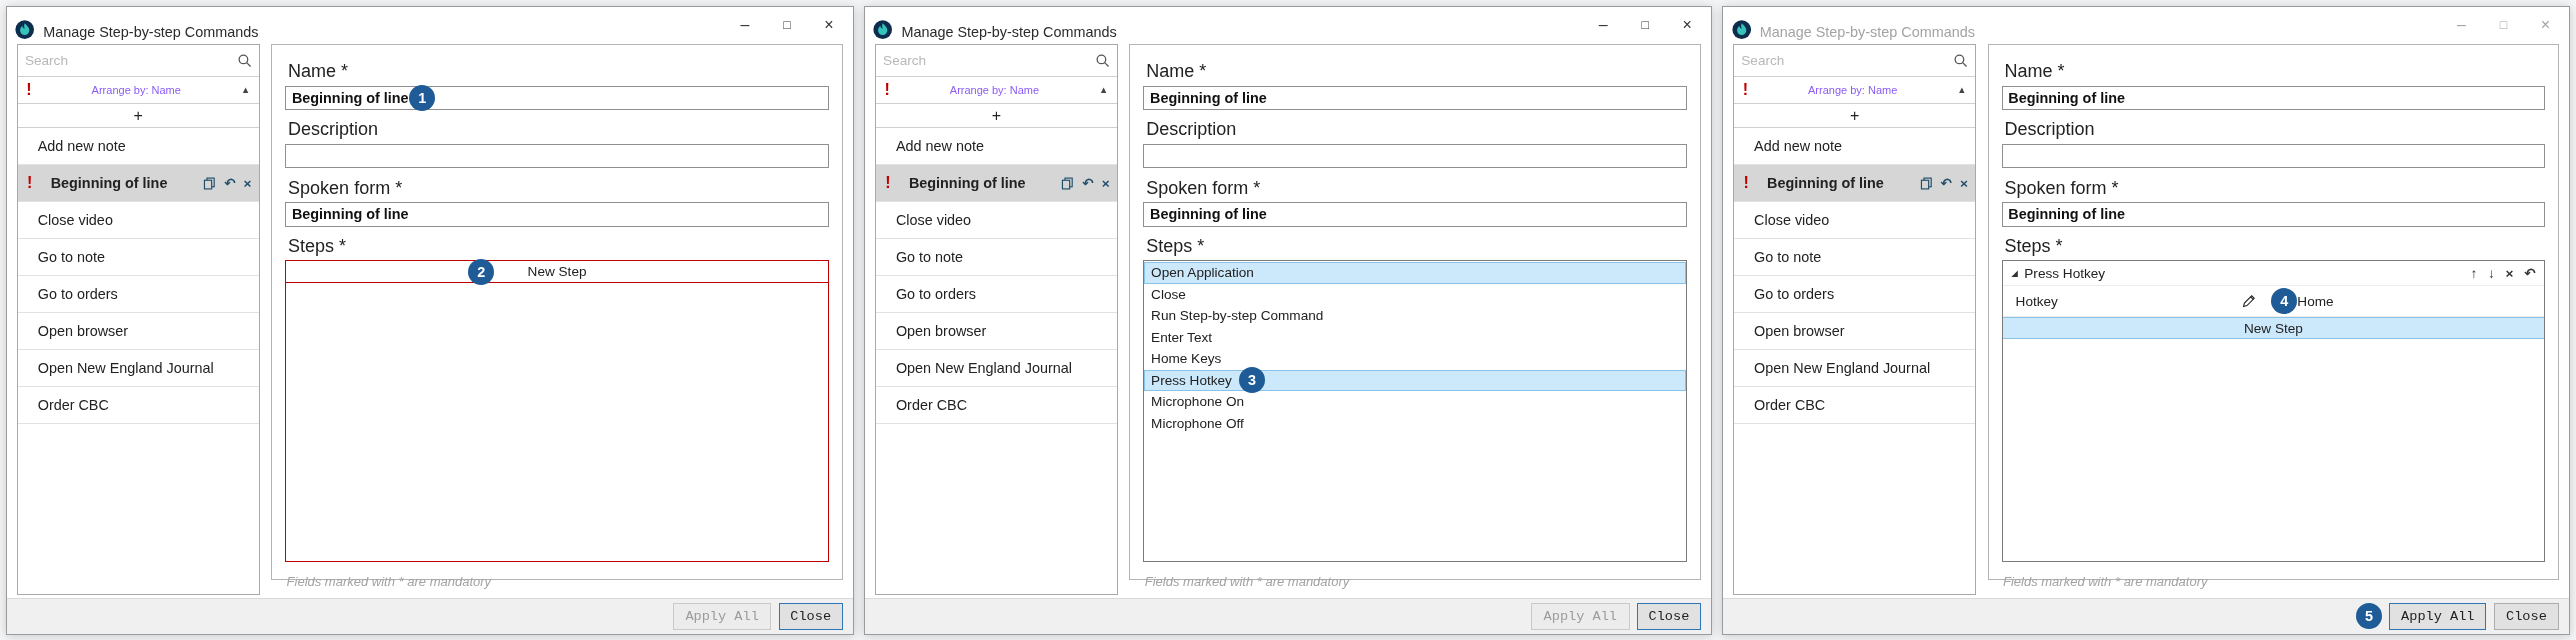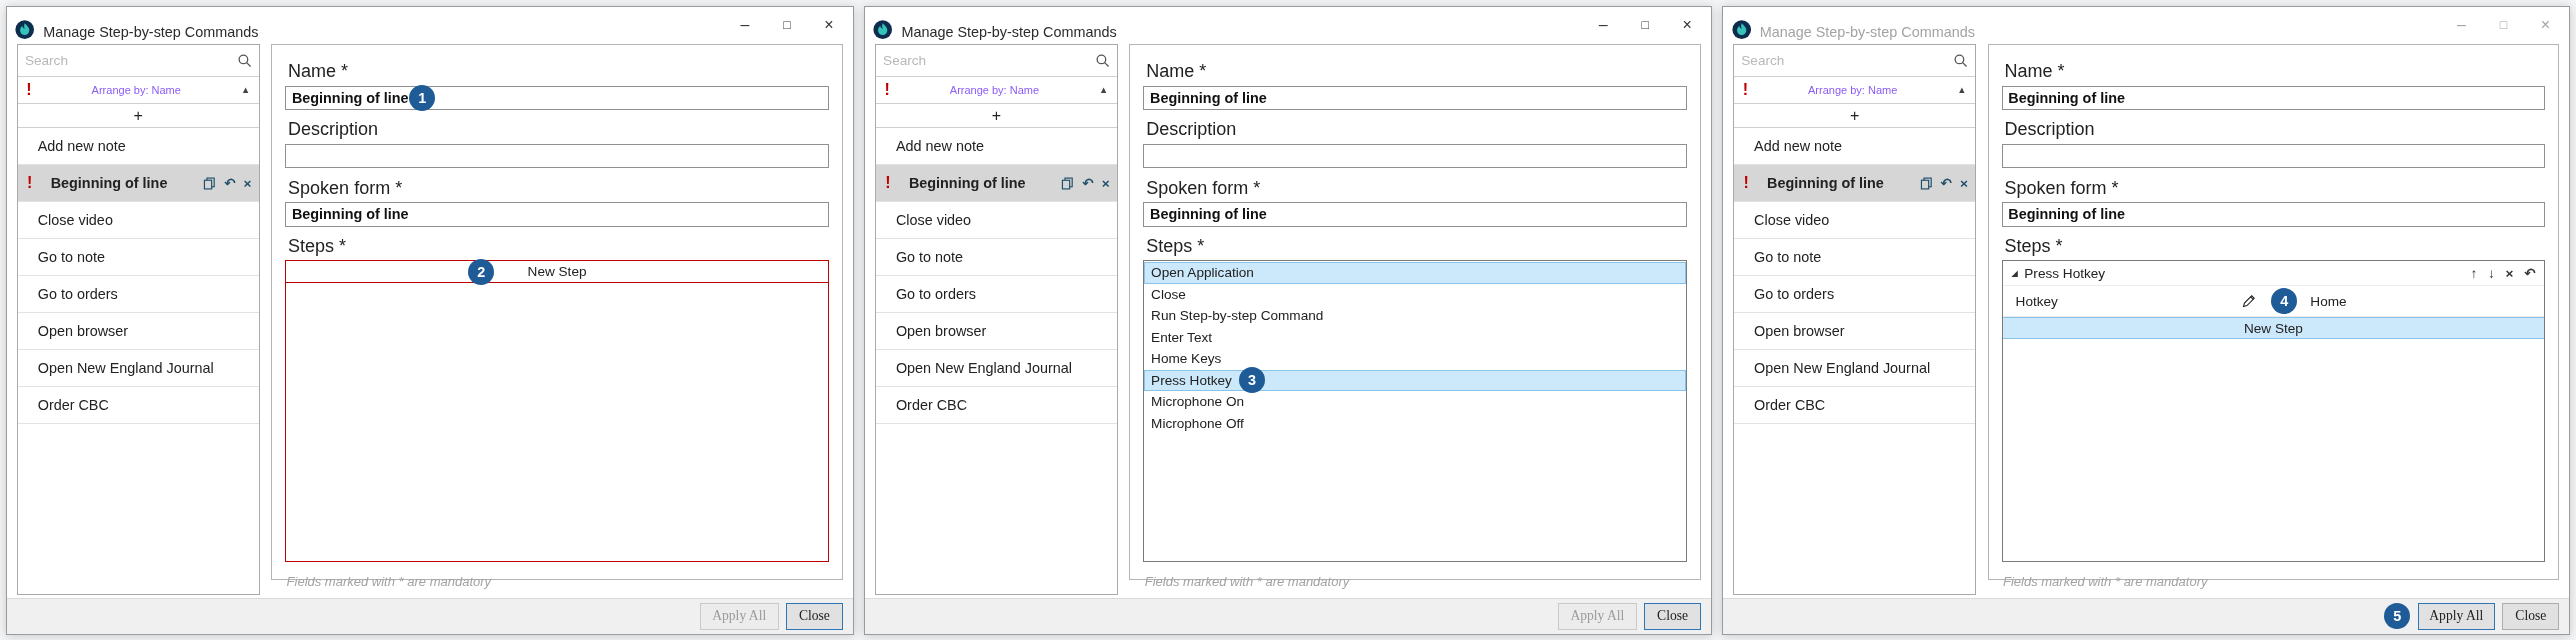--- a/index.html
+++ b/index.html
@@ -66,26 +66,26 @@
   .srow .badge{margin-left:7.2px}
   
   .editor-head{height:24px;display:flex;align-items:center;padding:0 8.6px;font-size:13.6px;color:#222;gap:6.5px}
   .expander{font-size:8.6px;color:#333}
   .head-icons{margin-left:auto;display:flex;gap:10.8px;align-items:center;color:#333;font-size:13.6px;font-weight:700}
   .head-icons span{cursor:default}
   .editor-row{height:32px;display:flex;align-items:center;font-size:13.6px;color:#222;border-top:0.7px solid #ececec;border-bottom:0.7px solid #ececec}
   .er-label{flex:0 0 44%;padding-left:13px}
   .er-edit{display:flex;align-items:center;gap:14.4px}
   .er-edit svg{display:block}
-  .er-value{margin-left:13px}
+  .er-value{}
   .newstep-hl{height:22px;background:#cce8fb;border-top:0.7px solid #89c3e9;border-bottom:0.7px solid #89c3e9;
               display:flex;align-items:center;justify-content:center;font-size:13.6px;color:#222}
   
   .bottombar{flex:0 0 36px;background:#f0f0f0;border-top:0.7px solid #dadada;display:flex;align-items:center;justify-content:flex-end;gap:7.2px;padding:0 10px}
-  .btn{height:27px;min-width:57px;padding:0 11.5px;font-size:13.6px;font-family:Liberation Serif, serif;background:#e1e1e1;border:0.7px solid #adadad;color:#222;cursor:default}
+  .btn{height:27px;min-width:57px;padding:0 11.5px;font-size:13.6px;font-family:Liberation Mono, monospace;background:#e1e1e1;border:0.7px solid #adadad;color:#222;cursor:default}
   .btn.primary{border:1.4px solid #2e75b6;padding:0 10.8px}
   .btn.disabled{color:#9b9b9b;background:#ececec;border-color:#c9c9c9}
 </style>
 </head>
 <body>
 
 <div class="win">
   <div class="titlebar">
     <span class="tb-icon">
       <svg viewBox="0 0 26 26">

